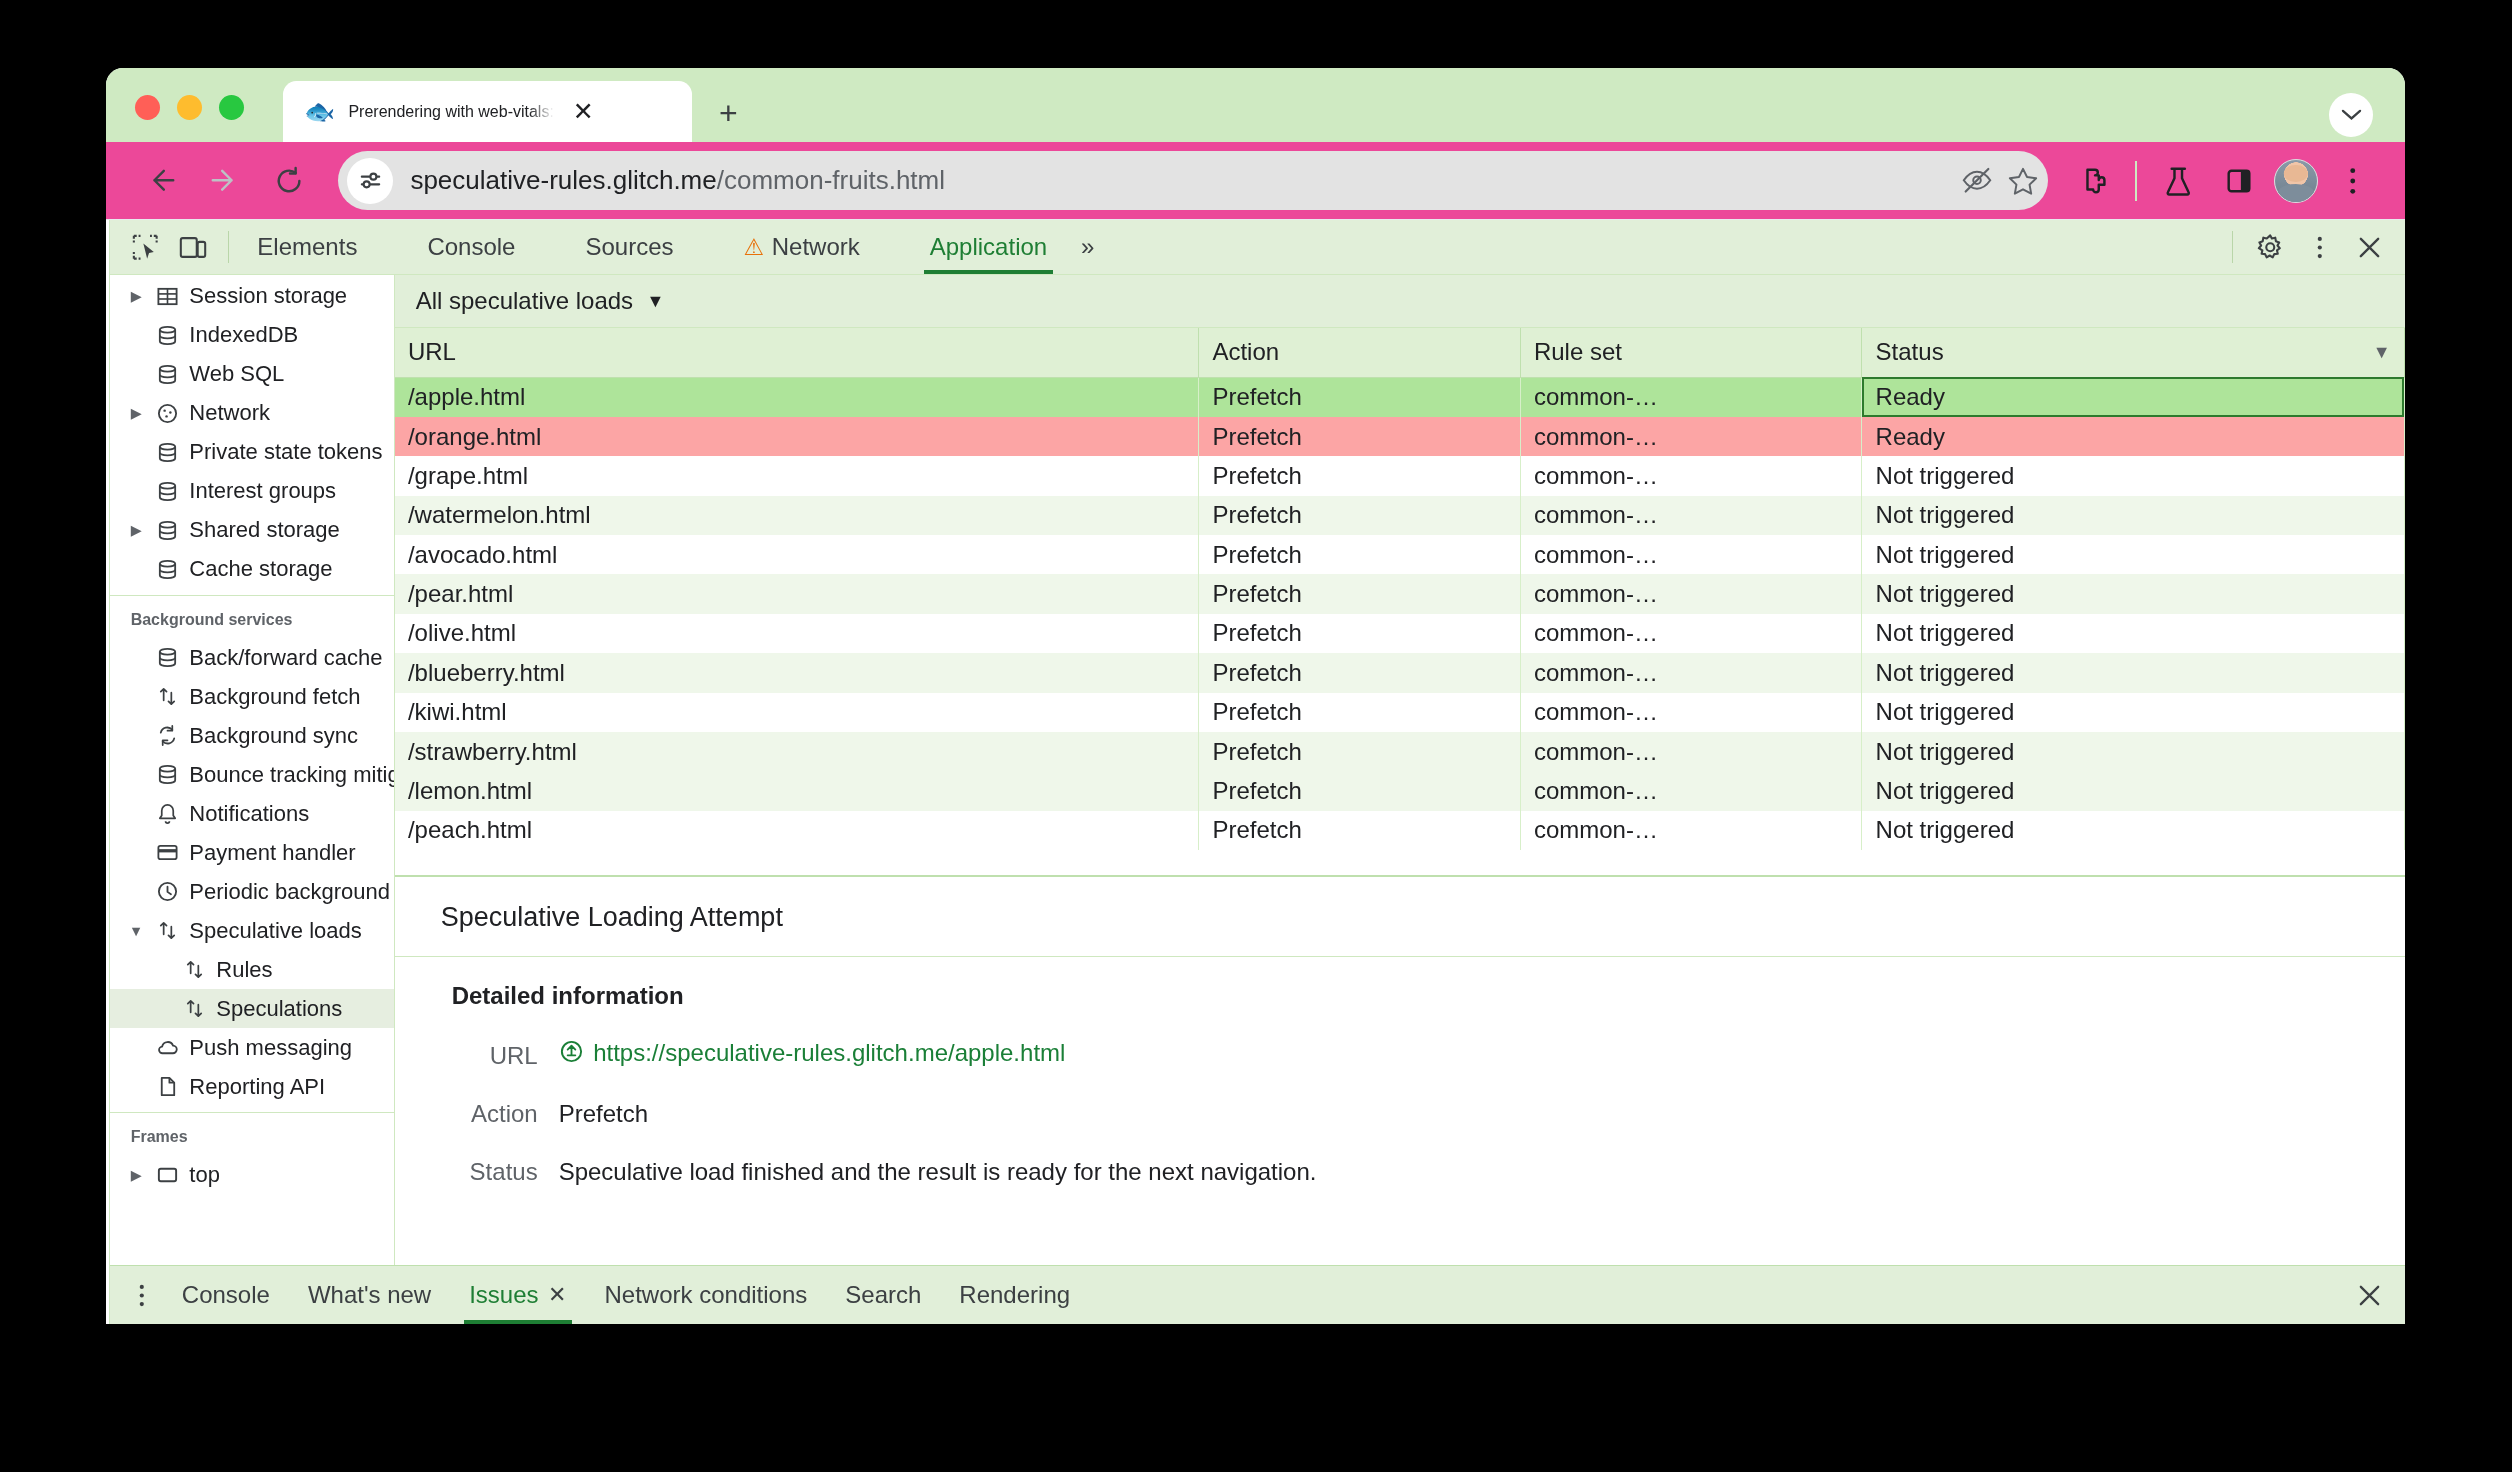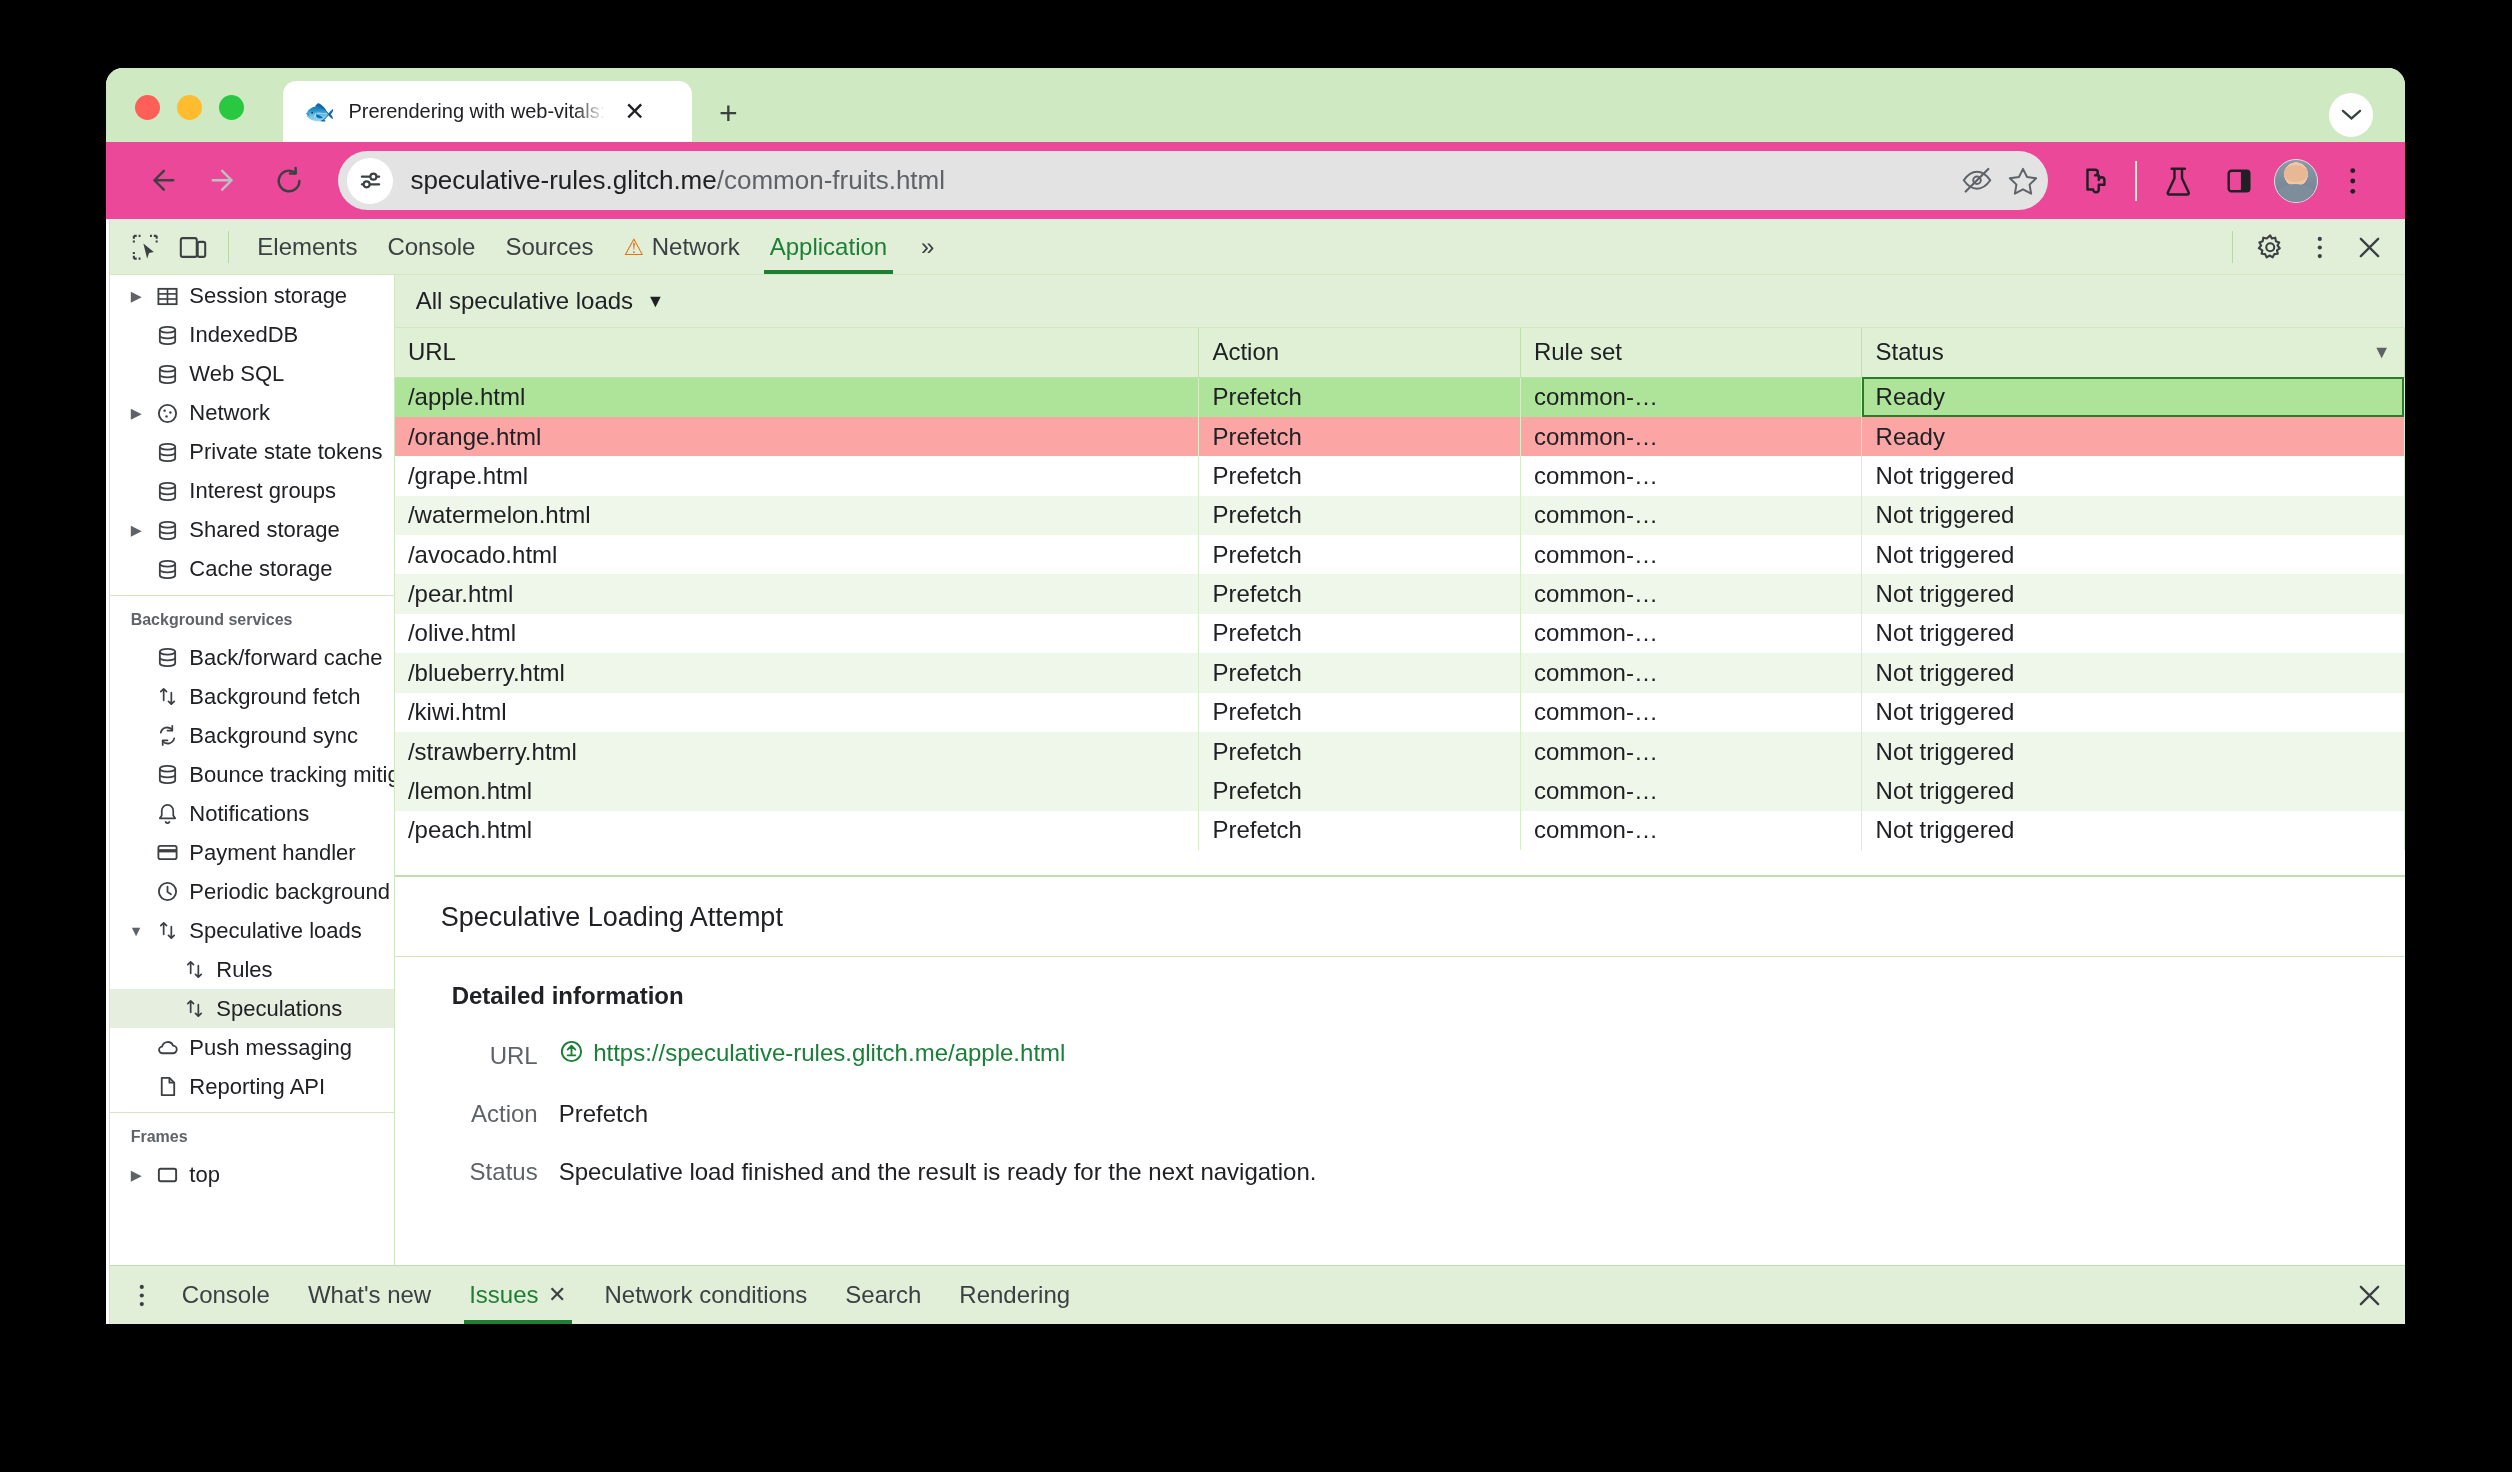--- a/index.html
+++ b/index.html
@@ -46,21 +46,21 @@
     min-width: 409px;
     background: #ffffff;
     border-radius: 13.3px 13.3px 0 0;
     display: flex; align-items: center;
     padding: 0 17px 0 21px;
     gap: 13.3px;
     position: relative;
   }
   #tab-favicon { font-size: 25px; line-height: 1; }
   #tab-title {
-    font-size: 20px; color: #202124;
+    font-size: 16px; color: #202124;
     white-space: nowrap; overflow: hidden;
     max-width: 285px;
     -webkit-mask-image: linear-gradient(90deg,#000 88%,transparent 100%);
     mask-image: linear-gradient(90deg,#000 88%,transparent 100%);
   }
   #tab-close {
     font-size: 25px; color: #202124; cursor: pointer;
     line-height: 1; margin-left: 5.7px;
   }
   #new-tab-button {
@@ -522,21 +522,21 @@
             <path d="M13 11 l11 9 -5 1 -2 6z" fill="#3c4043"></path>
           </svg>
         </div>
         <div class="dt-tool-icon">
           <svg width="30" height="27" viewBox="0 0 32 28">
             <rect x="3" y="4" width="17" height="20" rx="2" fill="none" stroke="#3c4043" stroke-width="2.2"></rect>
             <rect x="21" y="8" width="8" height="16" rx="2" fill="none" stroke="#3c4043" stroke-width="2.2"></rect>
           </svg>
         </div>
         <div class="dt-sep"></div>
-        <div id="dt-tabs" style="display:flex;align-items:flex-end;">
+        <div id="dt-tabs" style="display:flex;align-items:flex-end;gap:40px;">
             <div class="dt-tab">
               <span>Elements</span>
             </div>
             <div class="dt-tab">
               <span>Console</span>
             </div>
             <div class="dt-tab">
               <span>Sources</span>
             </div>
             <div class="dt-tab">

